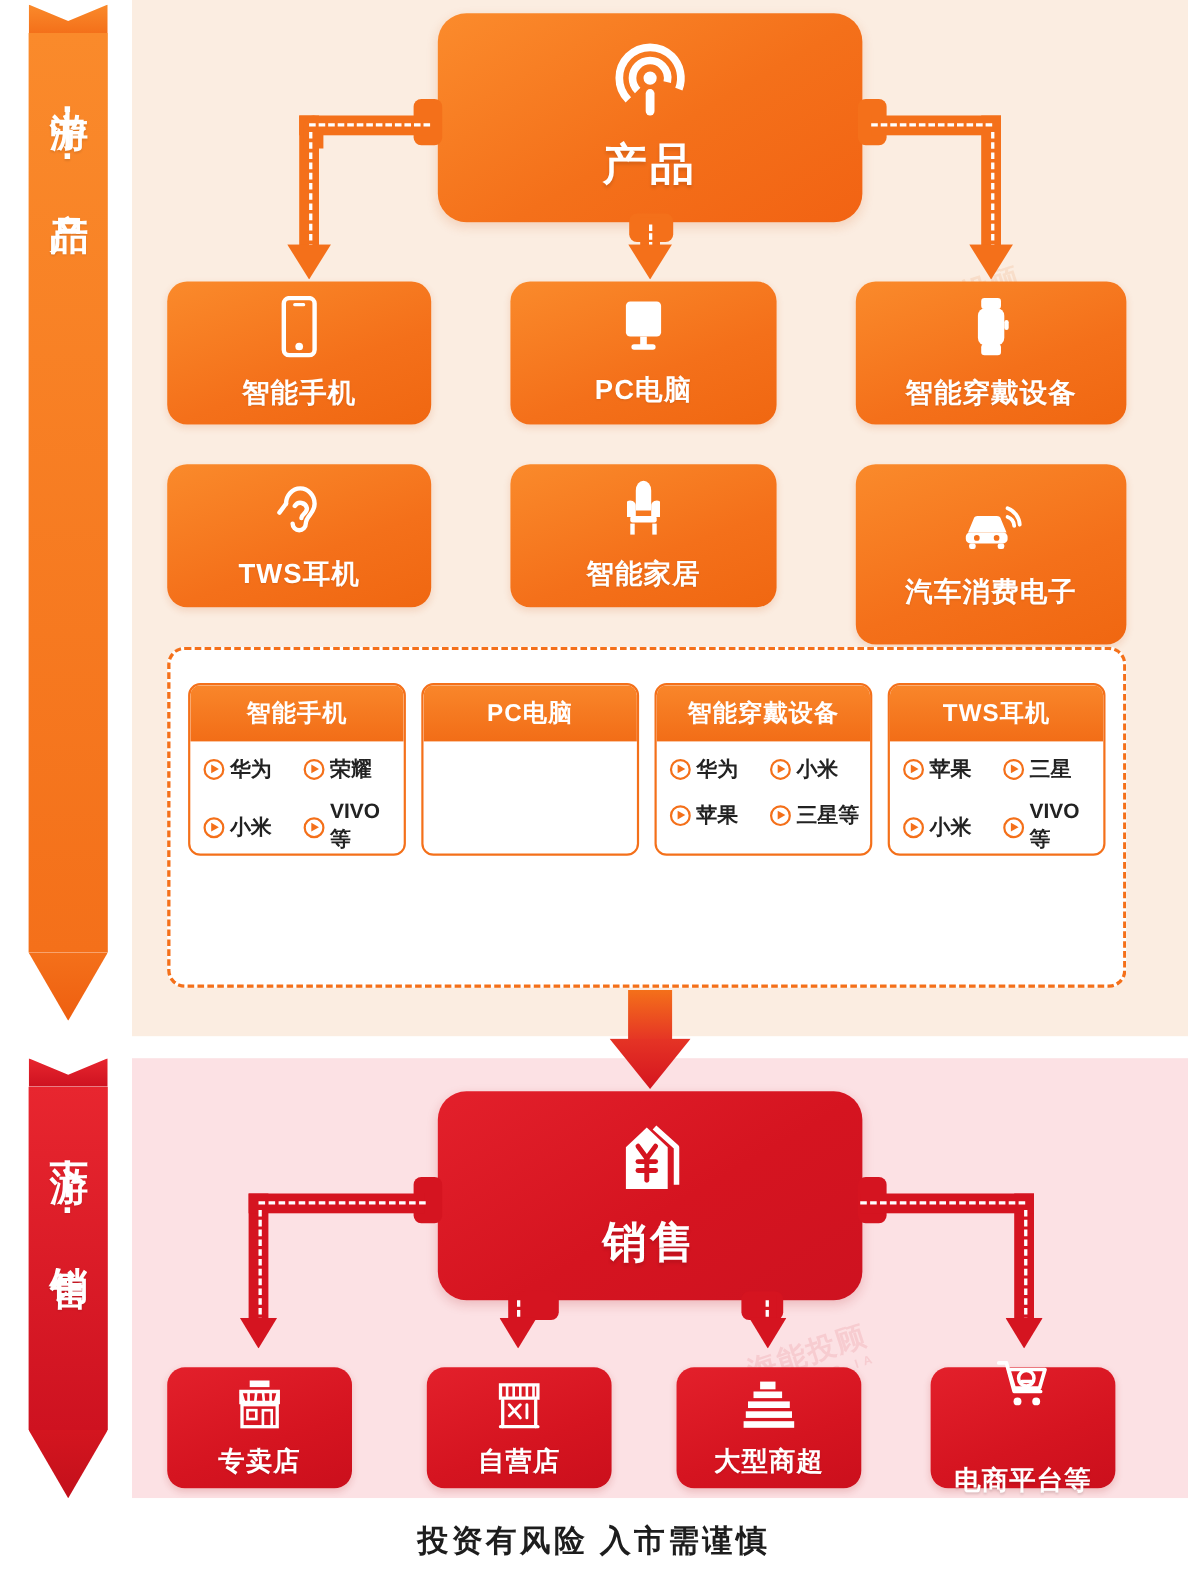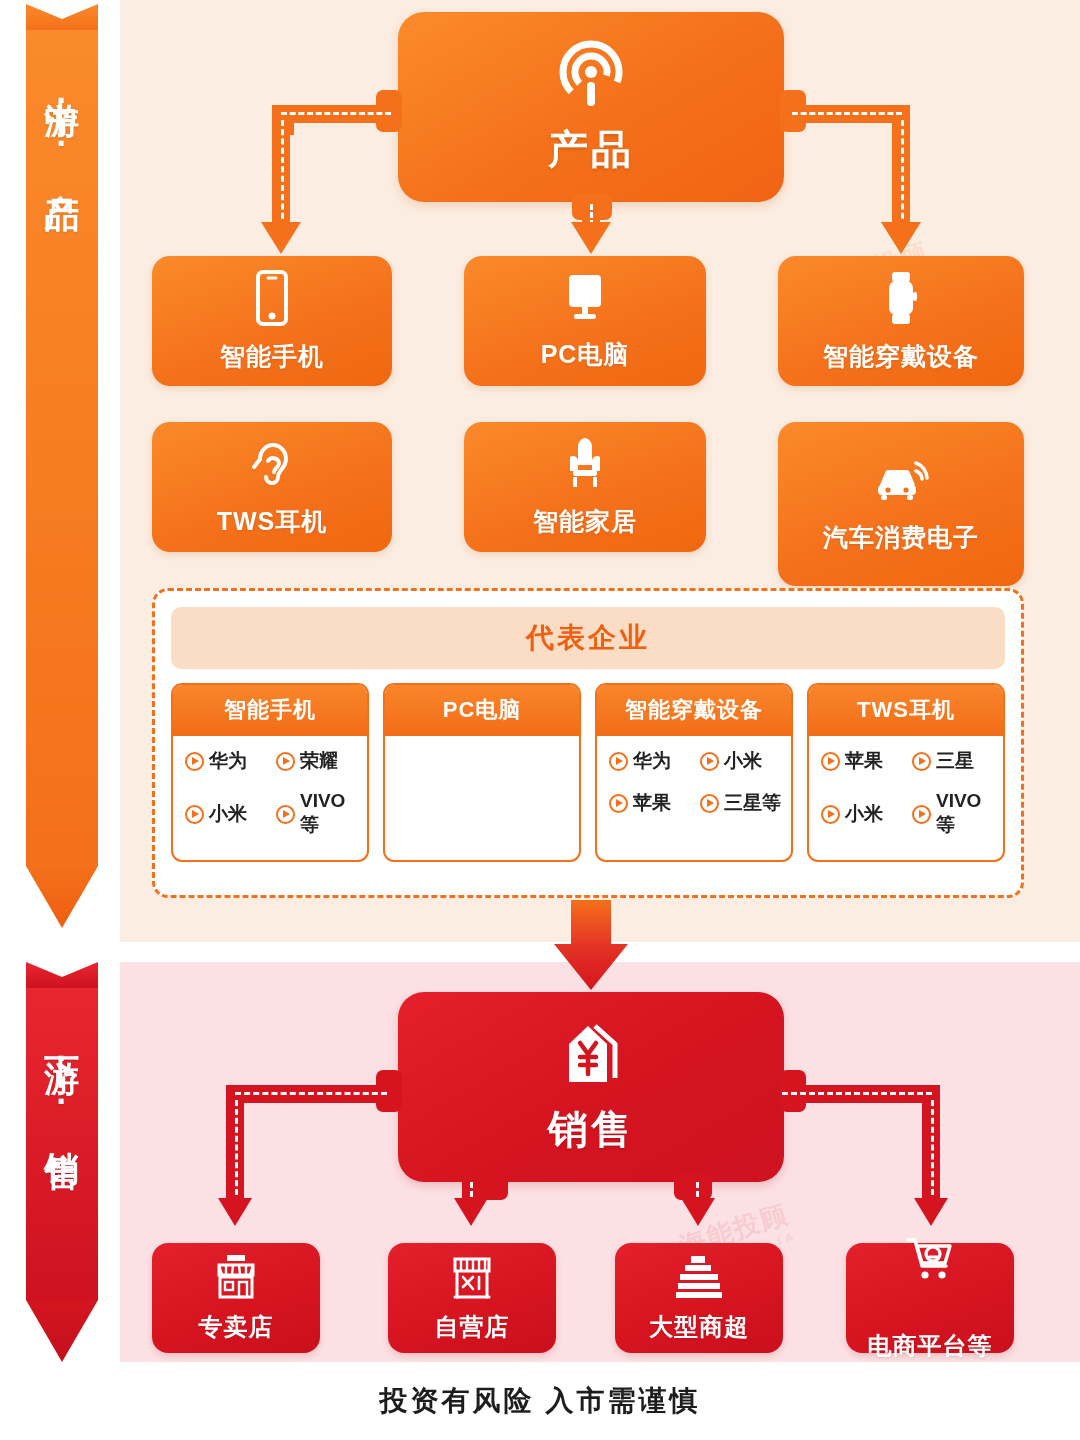--- a/index.html
+++ b/index.html
@@ -164,21 +164,21 @@
     background: #fff;
     display: flex; flex-direction: column;
   }
   .rep-card-head {
     background: linear-gradient(180deg,#F9862A 0%, #F26D17 100%);
     color: #fff; font-size: 22px; font-weight: bold;
     text-align: center; padding: 10px 0 11px;
     letter-spacing: 1px;
   }
   .rep-card-body {
-    flex: 1; padding: 12px 6px 22px;
+    flex: 1; padding: 12px 6px 0;
     display: flex; flex-wrap: wrap;
     align-content: flex-start;
     justify-content: center;
     row-gap: 16px;
   }
   .rep-item {
     width: 50%;
     display: flex; align-items: center; gap: 5px;
     font-size: 19px; color: #222; font-weight: 600;
     justify-content: flex-start;
@@ -402,21 +402,20 @@
       <circle cx="16" cy="35" r="2.6" fill="#F4701A"></circle>
       <circle cx="34" cy="35" r="2.6" fill="#F4701A"></circle>
       <path d="M44 16 a9 9 0 0 1 6 8" fill="none" stroke="#fff" stroke-width="3.5" stroke-linecap="round"></path>
       <path d="M44 8 a17 17 0 0 1 11 15" fill="none" stroke="#fff" stroke-width="3.5" stroke-linecap="round"></path>
     </svg>
   </span>
   <span class="cat-label">汽车消费电子</span>
 </div>
 
 <div id="rep-zone">
-  <div id="rep-title">代表企业</div>
   <div id="rep-grid">
 
     <div class="rep-card">
       <div class="rep-card-head">智能手机</div>
       <div class="rep-card-body">
         <div class="rep-item">
             <span class="bullet">
               <i></i>
             </span>
             <span>华为</span>

